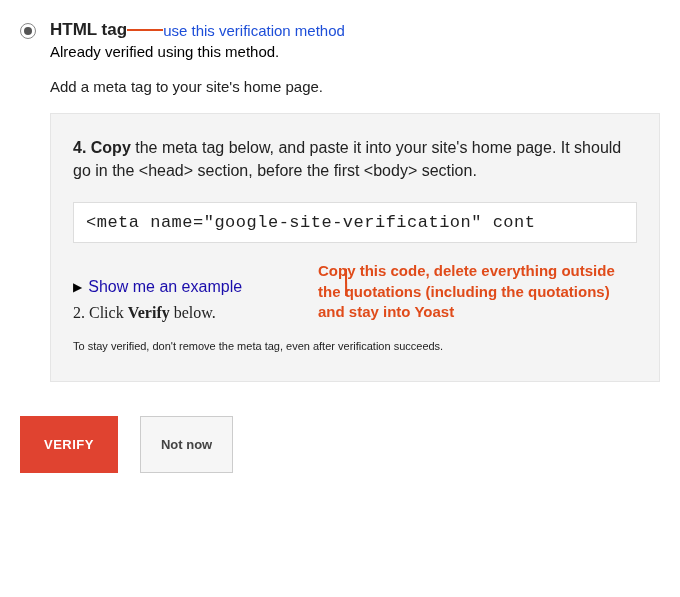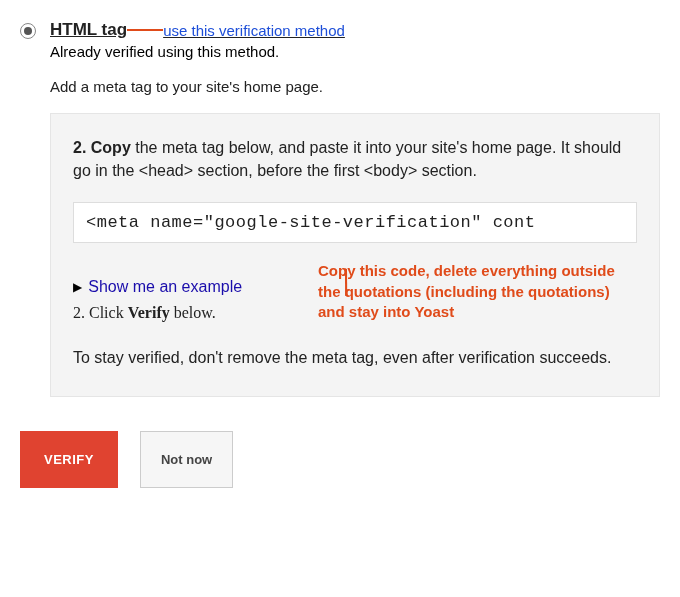--- a/index.html
+++ b/index.html
@@ -35,21 +35,20 @@
     border-radius: 50%;
     background: #555;
   }
   .content {
     flex: 1;
   }
   .title-line {
     display: flex;
     align-items: center;
     gap: 0;
-    text-decoration: underline;
   }
   .title {
     font-weight: bold;
     font-size: 17px;
   }
   .anno-line {
     height: 2px;
     width: 36px;
     background: #e04b1a;
   }
@@ -124,23 +123,23 @@
     font-size: 15px;
     line-height: 1.35;
     pointer-events: none;
   }
   .step2 {
     margin-top: 8px;
     font-size: 16px;
     font-family: Liberation Serif, serif;
   }
   .stay {
-    margin-top: 24px;
+    margin-top: 17px;
     line-height: 1.45;
-    font-size: 16px;
+    font-size: 11px;
   }
   .buttons {
     margin-top: 34px;
     display: flex;
     gap: 22px;
     padding-left: 0;
   }
   .btn-verify {
     background: #e04330;
     color: #fff;
@@ -172,21 +171,21 @@
     <div class="title-line">
       <span class="title">HTML tag</span>
       <span class="anno-line"></span>
       <span class="anno-text1">use this verification method</span>
     </div>
     <div class="verified">Already verified using this method.</div>
     <div class="desc">Add a meta tag to your site's home page.</div>
 
     <div class="panel">
       <div class="step1">
-        <b>2. Copy</b><span> the meta tag below, and paste it into your site's home page. It should go in the &lt;head&gt; section, before the first &lt;body&gt; section.</span>
+        <b>4. Copy</b><span> the meta tag below, and paste it into your site's home page. It should go in the &lt;head&gt; section, before the first &lt;body&gt; section.</span>
       </div>
       <div class="code-box">&lt;meta name="google-site-verification" cont</div>
 
       <div class="slash-anno">\</div>
 
       <div class="example-row">
         <span class="example-link">
           <span class="tri">▶</span>
           <span>Show me an example</span>
         </span>

